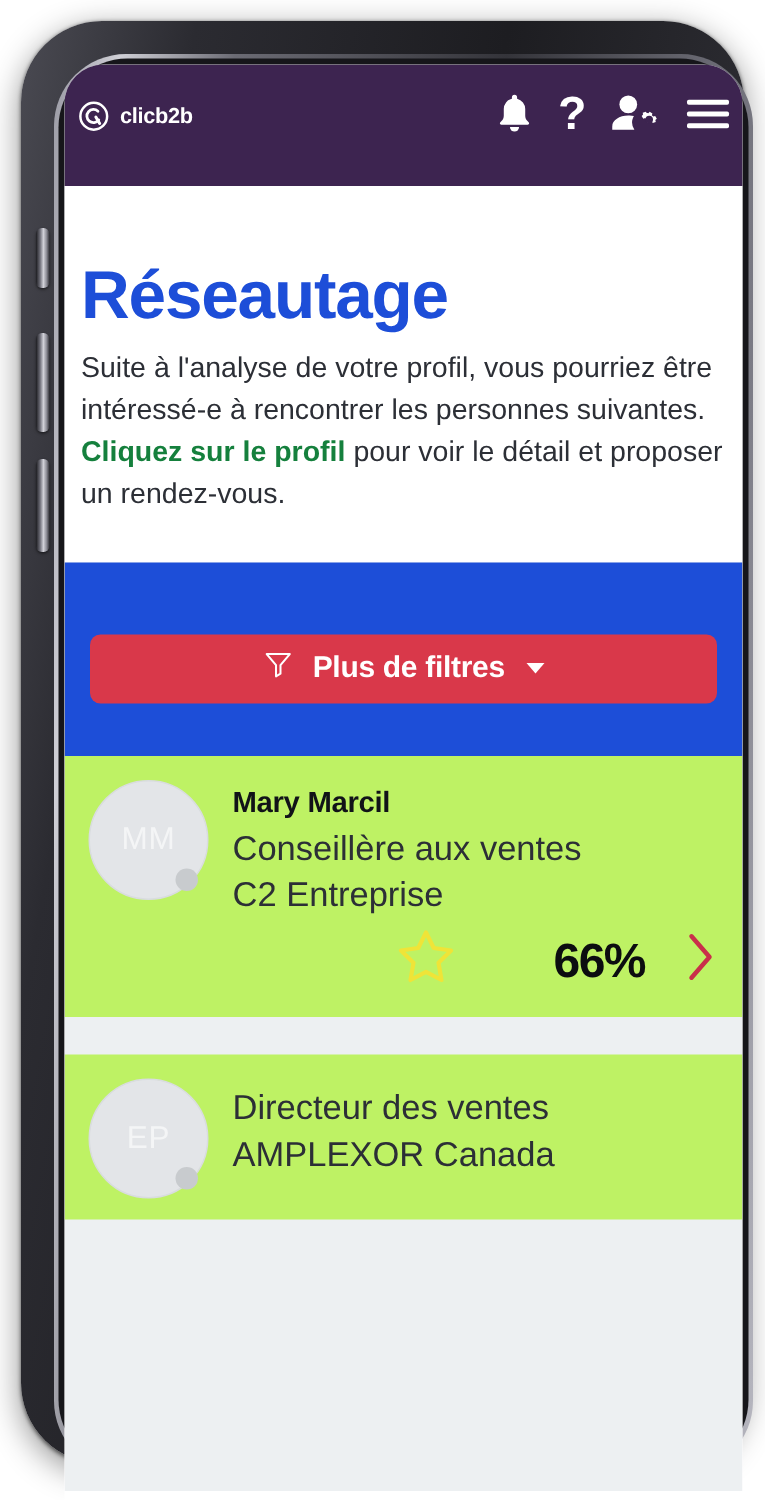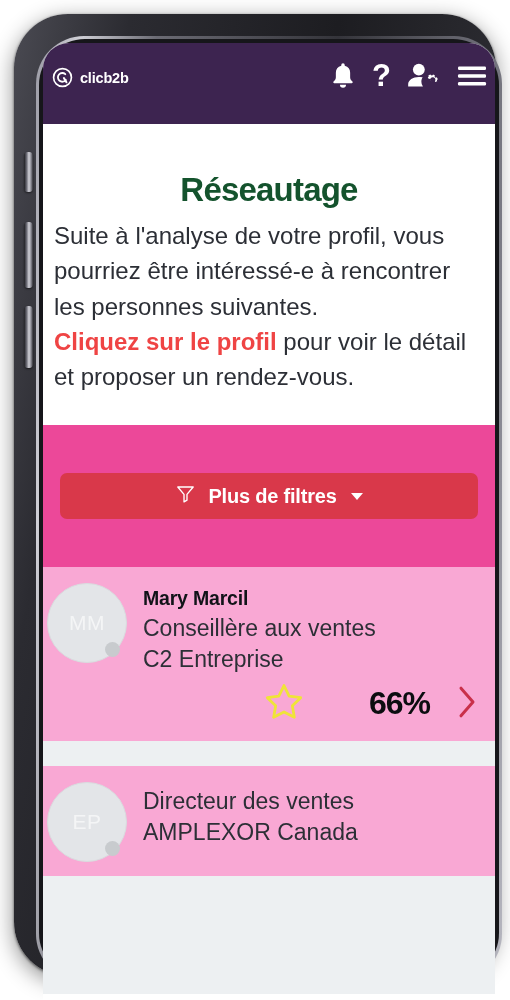--- a/index.html
+++ b/index.html
@@ -129,53 +129,52 @@
     display: flex;
     flex-direction: column;
   }
 
   
   #intro-panel {
     background: #ffffff;
     padding: 47px 11px 31px 11px;
   }
   #page-title {
-    font-size: 33px;
-    font-weight: bold;
-    color: #14532d;
+    font-size: 45px;
+    font-weight: bold;
+    color: #1d4ed8;
     letter-spacing: -.8px;
     margin-bottom: 9px;
-    text-align: center;
   }
   .intro-p {
-    font-size: 24px;
+    font-size: 19px;
     line-height: 1.47;
     color: #2c2f36;
   }
-  .intro-p b { font-weight: bold; color: #ef4444; }
+  .intro-p b { font-weight: bold; color: #15803d; }
 
   #search-wrap { margin-top: 19px; }
   #search-input {
     width: 100%;
     height: 52px;
     border: 1px solid #dfe3e8;
     border-radius: 10px;
     padding: 0 17px;
     font-size: 18.5px;
     font-family: "Liberation Sans", sans-serif;
     color: #2c2f36;
     background: #ffffff;
     outline: none;
   }
   #search-input::placeholder { color: #9aa0a8; }
 
   
   #filter-block {
-    background: #ec4899;
-    padding: 48px 17px 48px 17px;
+    background: #1d4ed8;
+    padding: 48px 17px 35px 17px;
   }
   #filter-button {
     width: 100%;
     height: 46px;
     background: #D9384A;
     border: none;
     border-radius: 7px;
     color: #ffffff;
     font-size: 20px;
     font-weight: bold;
@@ -191,22 +190,22 @@
     width: 0; height: 0;
     border-left: 6.5px solid transparent;
     border-right: 6.5px solid transparent;
     border-top: 7px solid #ffffff;
     margin-left: 2px;
   }
 
   
   .card-gap { height: 25px; background: #EDF0F2; }
   .contact-card {
-    background: #f9a8d4;
-    padding: 16px 11px 14px 4px;
+    background: #bef264;
+    padding: 16px 11px 14px 16px;
     cursor: pointer;
   }
   .card-top { display: flex; gap: 16px; }
   .avatar {
     flex: 0 0 auto;
     width: 80px; height: 80px;
     border-radius: 50%;
     background: #e3e5e8;
     border: 1px solid #d9dcdf;
     position: relative;

